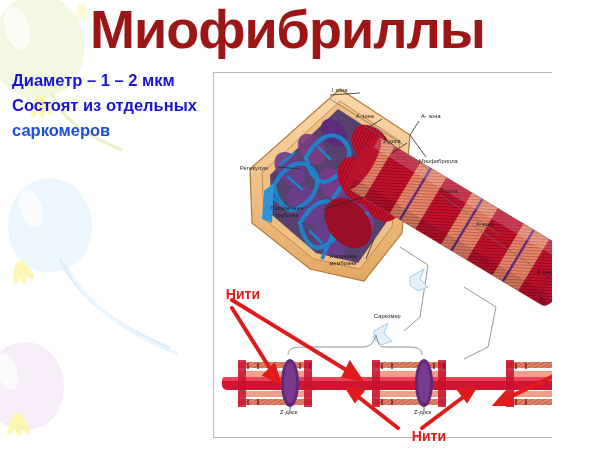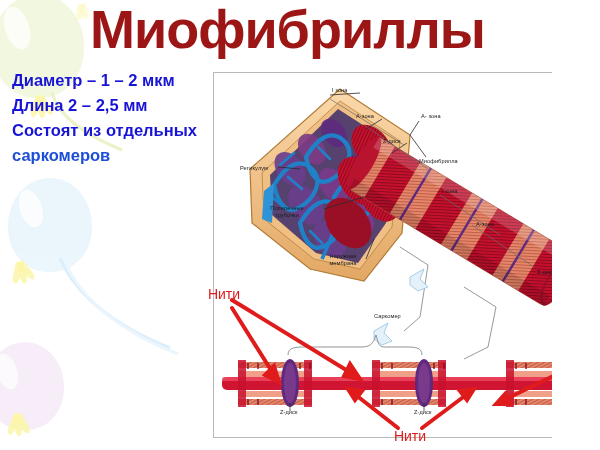--- a/index.html
+++ b/index.html
@@ -81,23 +81,23 @@
   .fig-label.two{white-space:normal;width:46px;text-align:center;}
   
   #annot{
     position:absolute;inset:0;
     width:600px;height:450px;
     z-index:6;pointer-events:none;
   }
   .red-note{
     position:absolute;
     color:#e01b1b;
-    font-size:14px;font-weight:normal;
+    font-size:14px;font-weight:bold;
     line-height:16px;
-    text-align:center;
+    text-align:right;
     z-index:7;
   }
 </style>
 </head>
 <body>
 
 <div id="slide">
 
   <div class="deco" style="position:absolute;inset:0;">
 
@@ -138,21 +138,20 @@
     <div class="rays" style="left:78px;top:4px;width:0;height:0;opacity:.55;">
       <div class="ray" style="transform:rotate(-20deg);height:16px;"></div>
       <div class="ray" style="transform:rotate(10deg);height:16px;"></div>
     </div>
   </div>
 
   <div id="title">Миофибриллы</div>
 
   <div id="bullets">
     <div class="line">Диаметр – 1 – 2 мкм</div>
-    <div class="line">Длина 2 – 2,5 мм</div>
     <div class="line">Состоят из отдельных</div>
     <div class="line accent">саркомеров</div>
   </div>
 
   <div id="figure">
 
     <svg width="378" height="364" viewBox="0 0 378 364">
       <defs>
         <linearGradient id="gRed" x1="0" y1="0" x2="0" y2="1">
           <stop offset="0%" stop-color="#e2566a"></stop>

